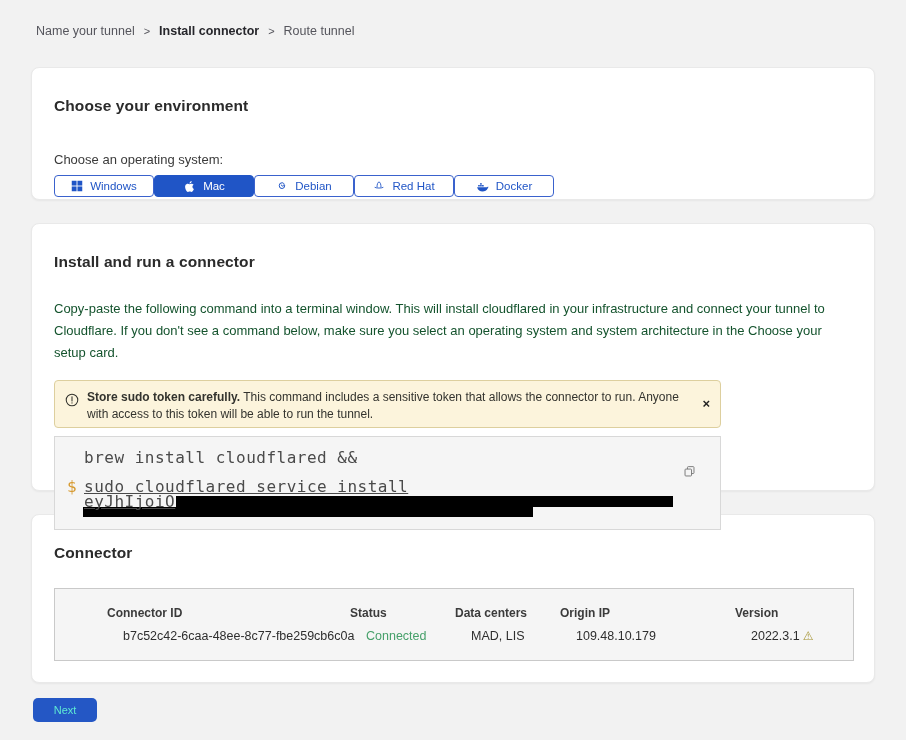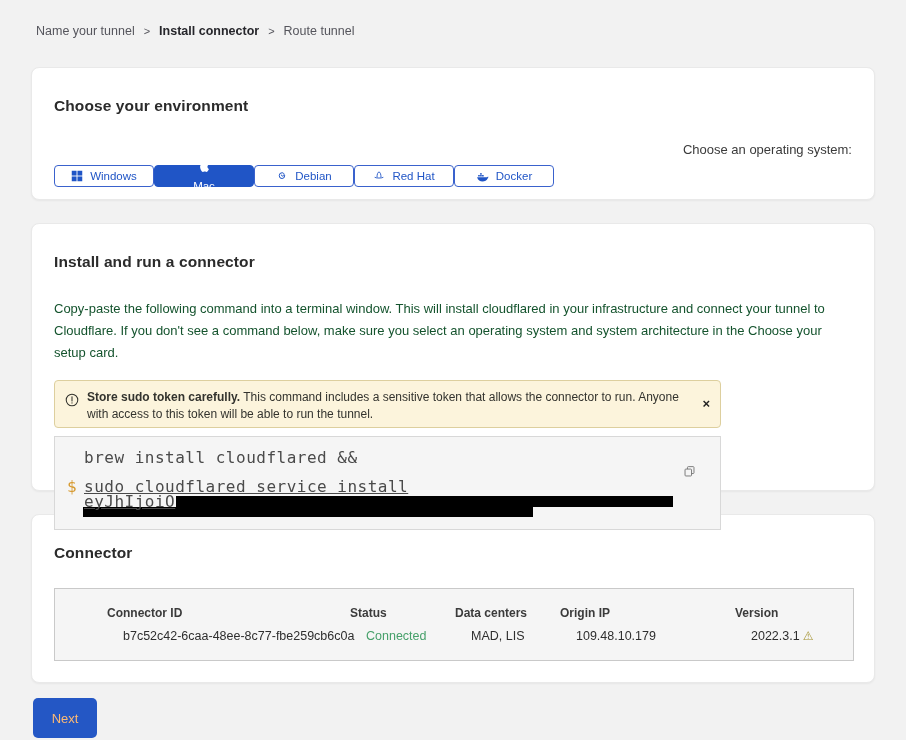--- a/index.html
+++ b/index.html
@@ -37,35 +37,35 @@
     font-size: 15.5px;
     font-weight: bold;
     color: #2b2b2b;
     letter-spacing: .1px;
   }
   #env-card { margin-top: 29px; height: 133px; }
   #install-card { margin-top: 23px; height: 268px; }
   #connectors-card { margin-top: 23px; height: 169px; }
 
   
-  .os-label { margin-top: 27px; font-size: 13px; color: #3a3a3a; text-align: right; }
+  .os-label { margin-top: 37px; font-size: 13px; color: #3a3a3a; }
   .os-row { display: flex; margin-top: 8px; }
   .os-btn {
     width: 100px; height: 22px;
     display: flex; align-items: center; justify-content: center; gap: 7px;
     background: #ffffff;
     border: 1px solid #3a62cd;
     border-radius: 4px;
     color: #2055c6;
     font-size: 11.5px;
     font-family: "Liberation Sans", sans-serif;
     cursor: pointer;
     padding: 0;
   }
-  .os-btn.selected { background: #2055c6; color: #ffffff; border-color: #2055c6; flex-direction: column; }
+  .os-btn.selected { background: #2055c6; color: #ffffff; border-color: #2055c6; }
   .os-btn svg { display: block; }
 
   
   .install-desc {
     margin-top: 27px;
     font-size: 13px;
     line-height: 22px;
     color: #14532d;
     width: 796px;
   }
@@ -138,26 +138,26 @@
   }
   .conn-grid.headers { font-size: 12px; font-weight: bold; color: #3b3b3b; }
   .conn-grid.values { margin-top: 9px; font-size: 12.5px; color: #2e2e2e; padding-left: 16px; }
   .status-connected { color: #46a06a; }
   .version-cell { white-space: nowrap; }
   .version-warning-icon { color: #a3922f; font-size: 12px; margin-left: 3px; }
 
   
   .next-btn {
     margin: 15px 0 0 33px;
-    width: 64px; height: 40px;
+    width: 64px; height: 24px;
     background: #2457c5;
     border: none;
     border-radius: 5px;
-    color: #fdba74;
-    font-size: 13px;
+    color: #5eead4;
+    font-size: 11px;
     font-family: "Liberation Sans", sans-serif;
     cursor: pointer;
   }
 </style>
 </head>
 <body>
 
 
 
 

